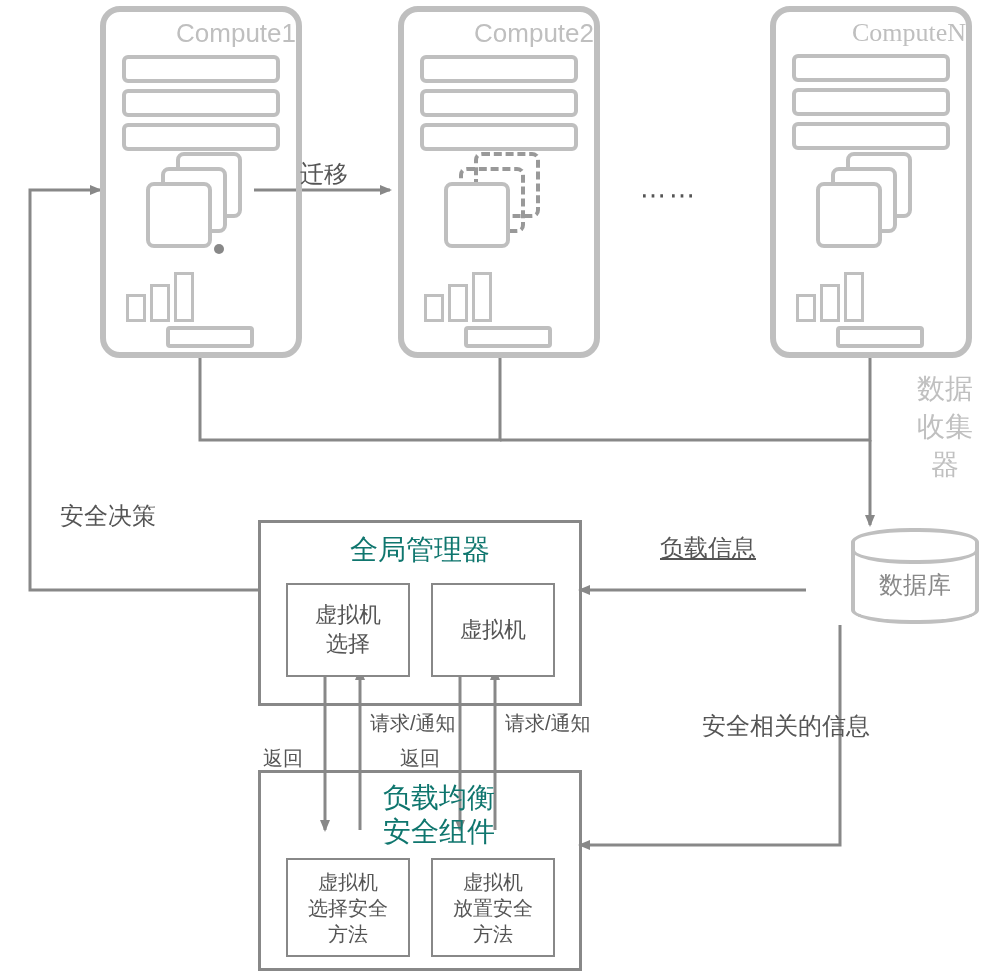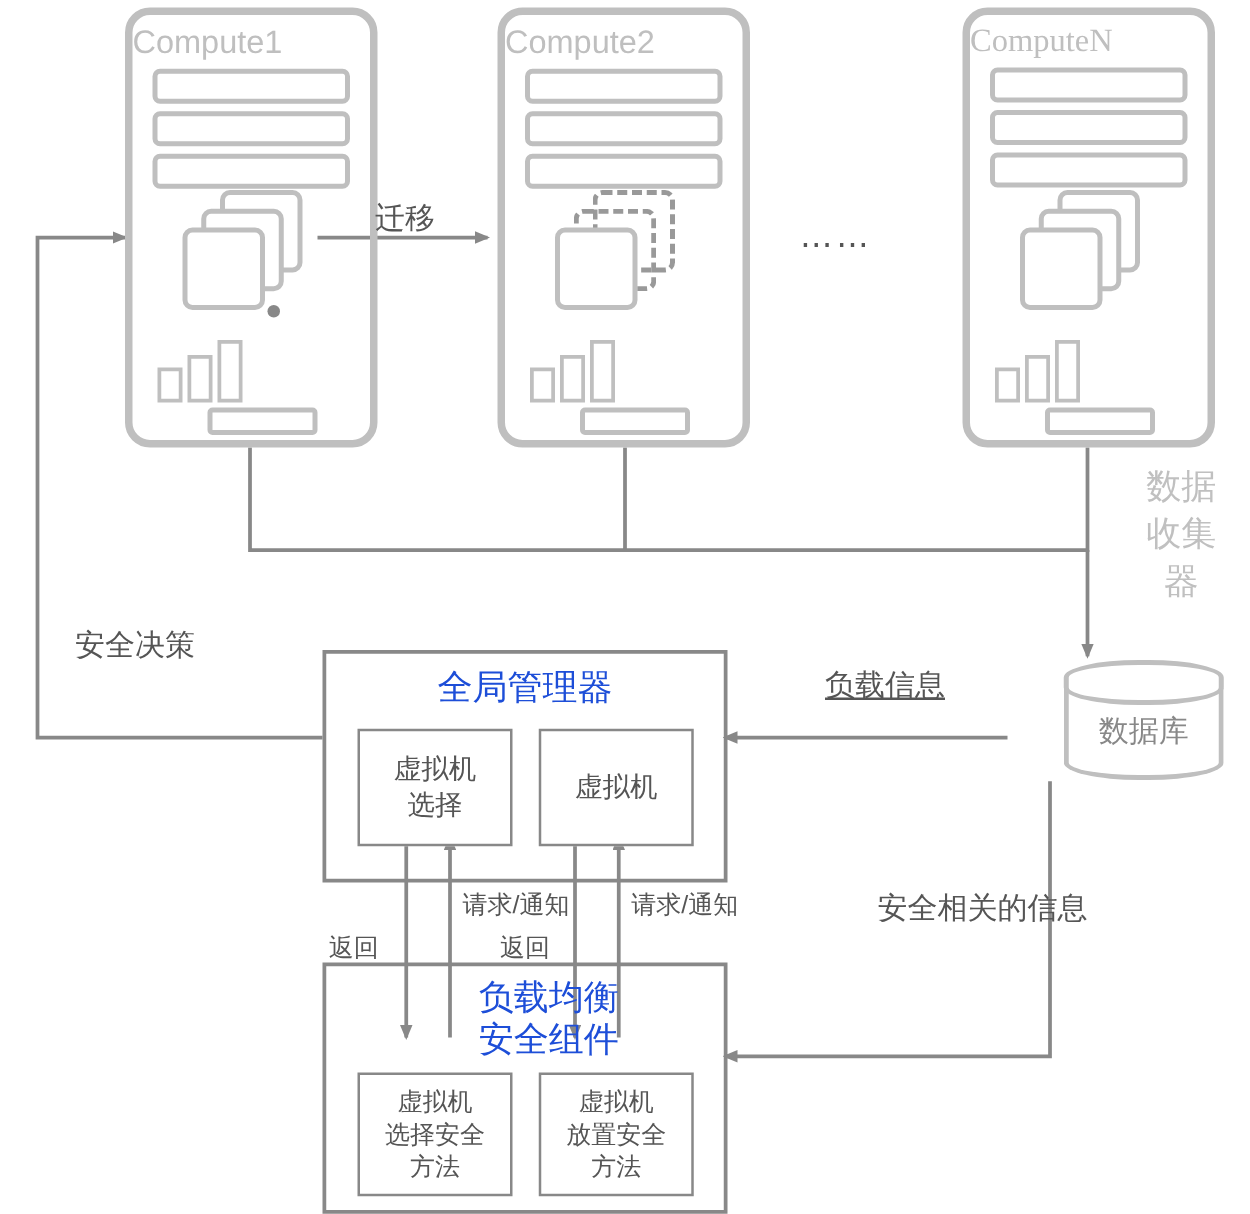--- a/index.html
+++ b/index.html
@@ -1,28 +1,28 @@
 <!DOCTYPE html>
 <html><head>
 <meta charset="utf-8">
 <style>
   html, body { margin: 0; padding: 0; }
   body { width: 1000px; height: 971px; background: #fff; font-family: "Microsoft YaHei", Arial, sans-serif; color: #888; position: relative; }
   svg { position: absolute; left: 0; top: 0; }
   .server { position: absolute; width: 190px; height: 340px; border: 6px solid #bfbfbf; border-radius: 20px; }
-  .server-title { text-align: left; font-size: 26px; color: #bfbfbf; margin-top: 6px; }
+  .server-title { text-align: right; font-size: 26px; color: #bfbfbf; margin-top: 6px; }
   .drive-bay { margin: 6px auto 0 auto; width: 150px; height: 20px; border: 4px solid #bfbfbf; border-radius: 6px; }
   .bars { position: absolute; display: flex; align-items: flex-end; gap: 4px; }
   .bars div { width: 14px; border: 3px solid #bfbfbf; }
   .tray { position: absolute; width: 80px; height: 14px; border: 4px solid #bfbfbf; border-radius: 4px; }
   .dot { position: absolute; width: 10px; height: 10px; border-radius: 50%; background: #888; }
   .card { position: absolute; width: 58px; height: 58px; border: 4px solid #bfbfbf; border-radius: 8px; background: #fff; }
   .card.dashed { border-style: dashed; border-color: #999; background: transparent; }
   .box { position: absolute; border: 3px solid #888; }
-  .box-title { text-align: center; font-size: 28px; color: #1d4ed8; margin-top: 8px; }
+  .box-title { text-align: center; font-size: 28px; color: #0f766e; margin-top: 8px; }
   .inner-box { position: absolute; border: 2px solid #888; background: #fff; text-align: center; font-size: 22px; color: #555; display: flex; flex-direction: column; justify-content: center; align-items: center; line-height: 1.3; }
   .label { position: absolute; color: #555; font-size: 24px; }
   .side-label { position: absolute; color: #c0c0c0; font-size: 28px; text-align: center; }
   .ellipsis { position: absolute; color: #555; font-size: 26px; letter-spacing: 3px; }
   .db { position: absolute; margin-left: 44px; }
   .db .top { width: 120px; height: 28px; border: 4px solid #bfbfbf; border-radius: 60px/14px; background: #fff; position: relative; z-index: 2; }
   .db .body { width: 120px; height: 70px; border-left: 4px solid #bfbfbf; border-right: 4px solid #bfbfbf; border-bottom: 4px solid #bfbfbf; border-bottom-left-radius: 60px 14px; border-bottom-right-radius: 60px 14px; margin-top: -14px; display: flex; align-items: center; justify-content: center; }
   .db .body span { font-size: 24px; color: #888; }
 </style>
 </head>

